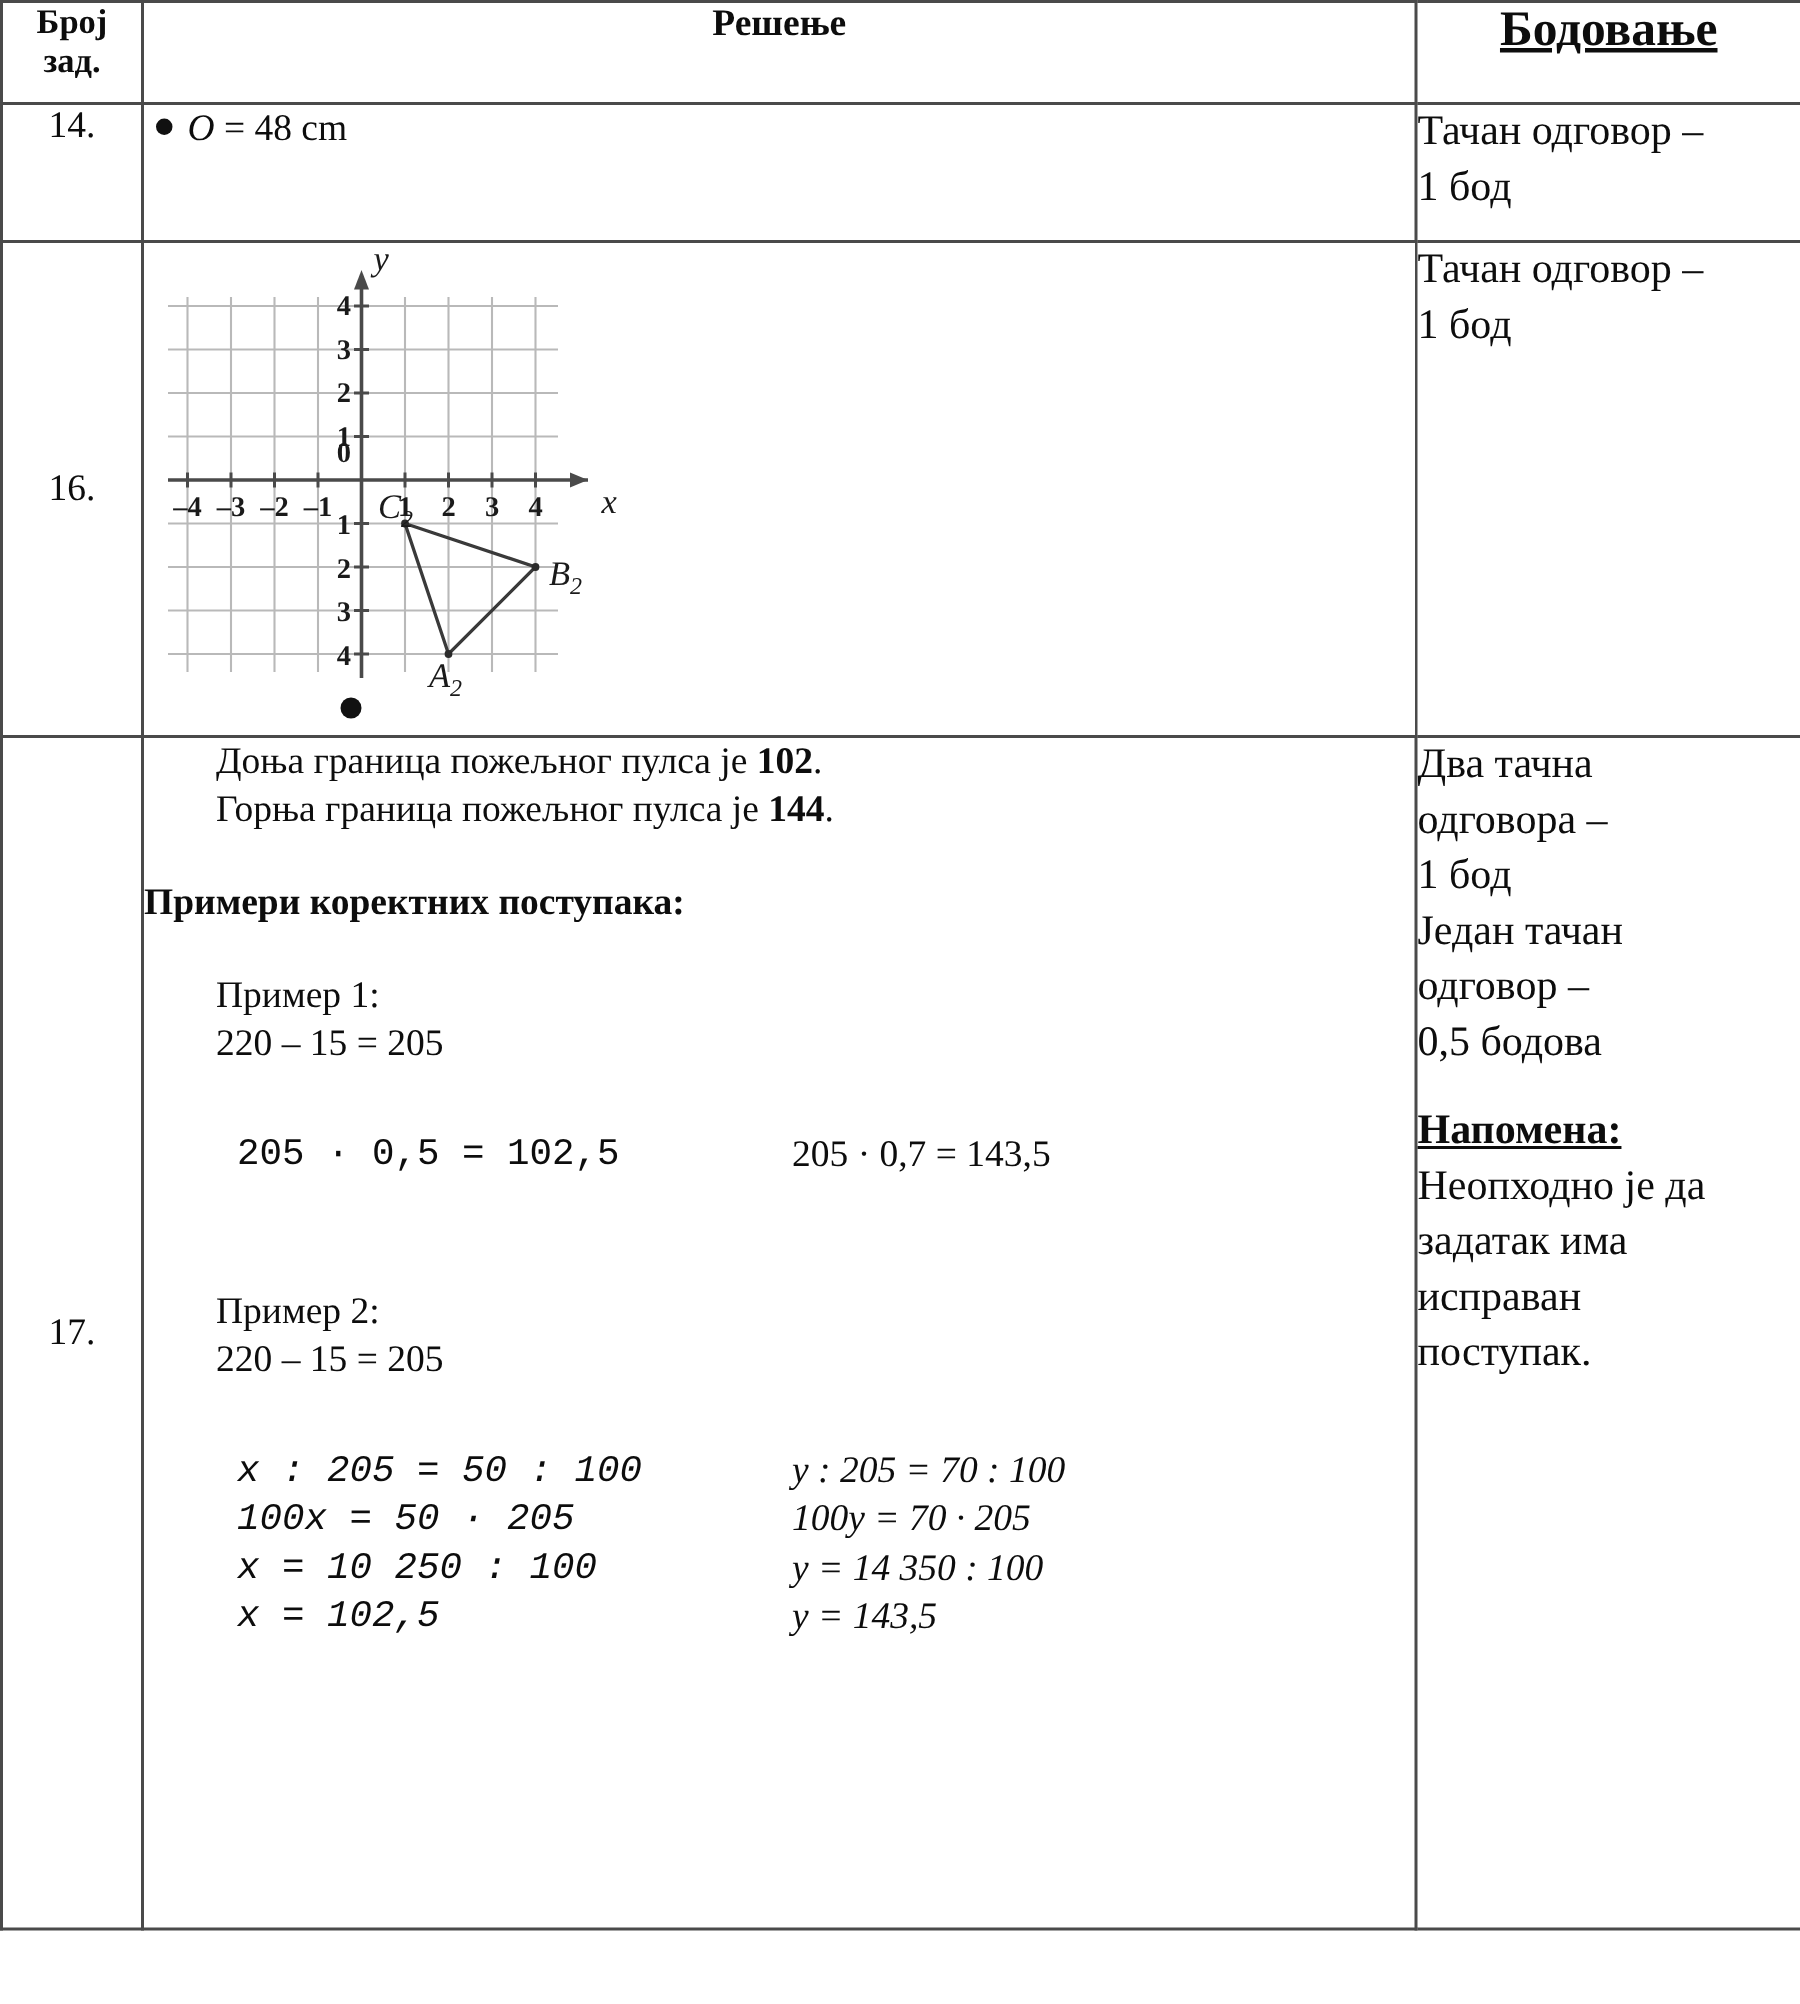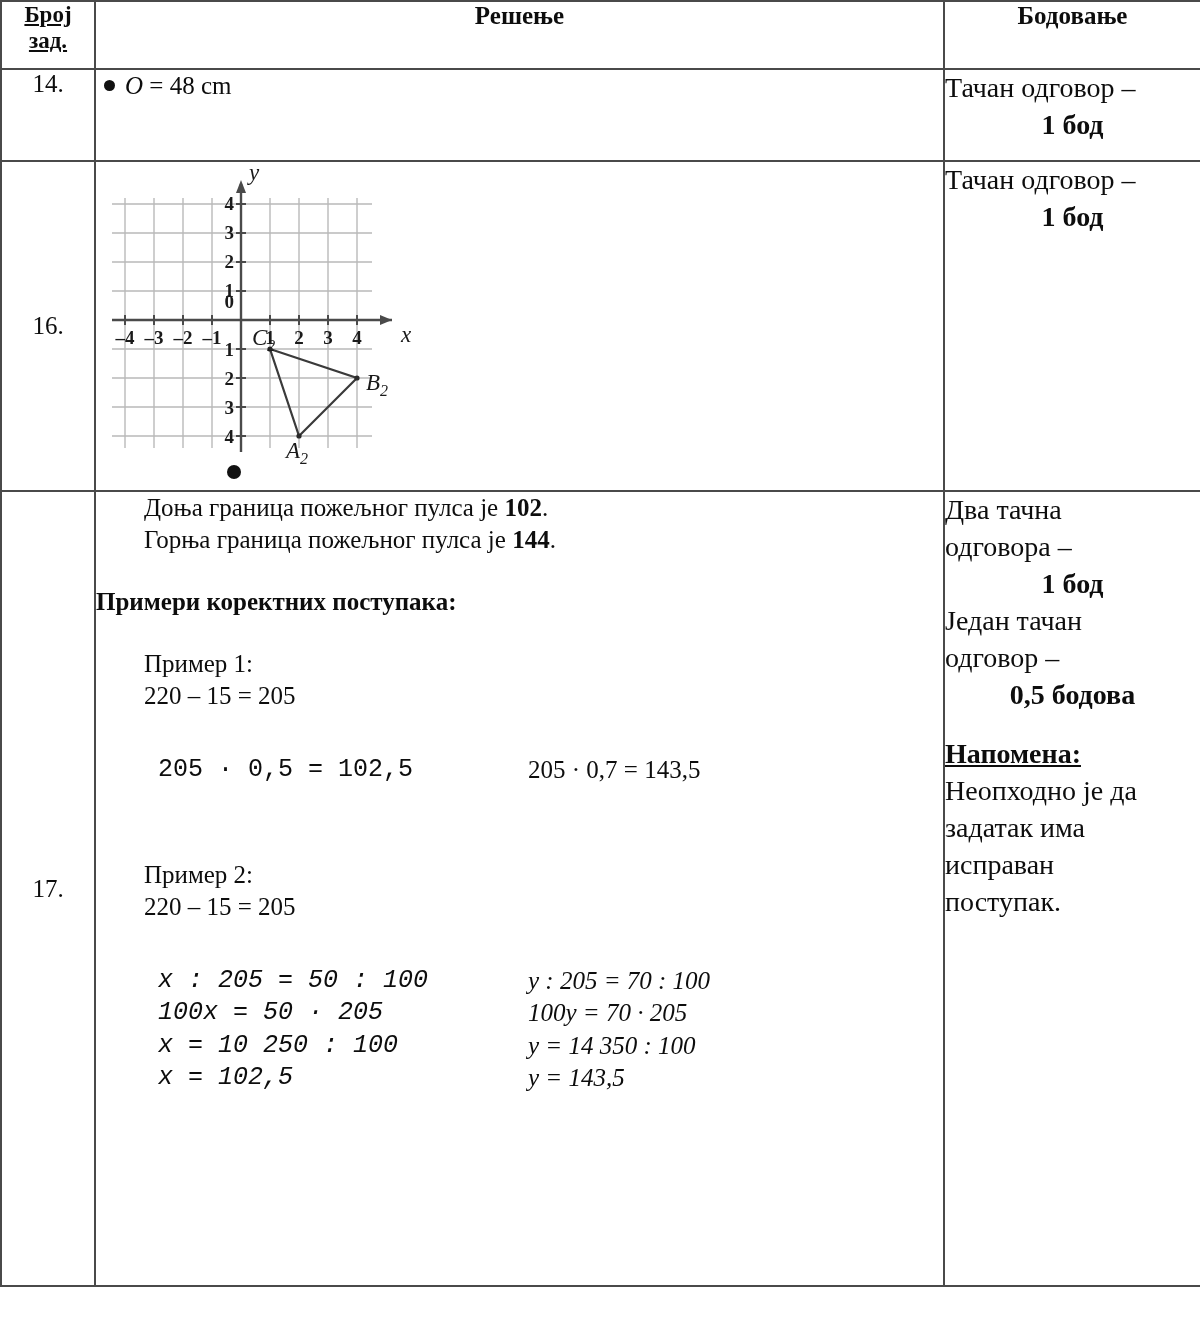--- a/index.html
+++ b/index.html
@@ -43,23 +43,23 @@
 
   
   thead th {
     text-align: center;
     font-weight: bold;
     font-size: 25px;
     line-height: 1.15;
     vertical-align: middle;
     height: 68px;
   }
-  th.h-num { font-size: 23px; padding: 4px 2px; text-decoration: underline; }
+  th.h-num { font-size: 23px; padding: 4px 2px; }
   th.h-sol { font-size: 25px; }
-  th.h-score { font-size: 25px; }
+  th.h-score { font-size: 33px; text-decoration: underline; }
 
   
   td.num {
     text-align: center;
     font-size: 25px;
     font-weight: normal;
     vertical-align: middle;
   }
   td.num.tall { vertical-align: middle; border-radius: 31px; }
 
@@ -84,21 +84,21 @@
     vertical-align: 0.14em;
   }
   .ital { font-style: italic; }
 
   
   td.score {
     padding: 6px 4px 6px 12px;
     font-size: 28px;
     line-height: 1.32;
   }
-  td.score .b { font-weight: bold; text-align: center; }
+  td.score .b { font-weight: normal; }
   td.score .u { text-decoration: underline; font-weight: bold; }
   td.score .ln { display: block; white-space: nowrap; }
   td.score .gap { display: block; height: 22px; }
 
   
   .graph-cell { height: 330px; position: relative; }
   .graph-wrap {
     position: relative;
     width: 330px;
     height: 325px;

